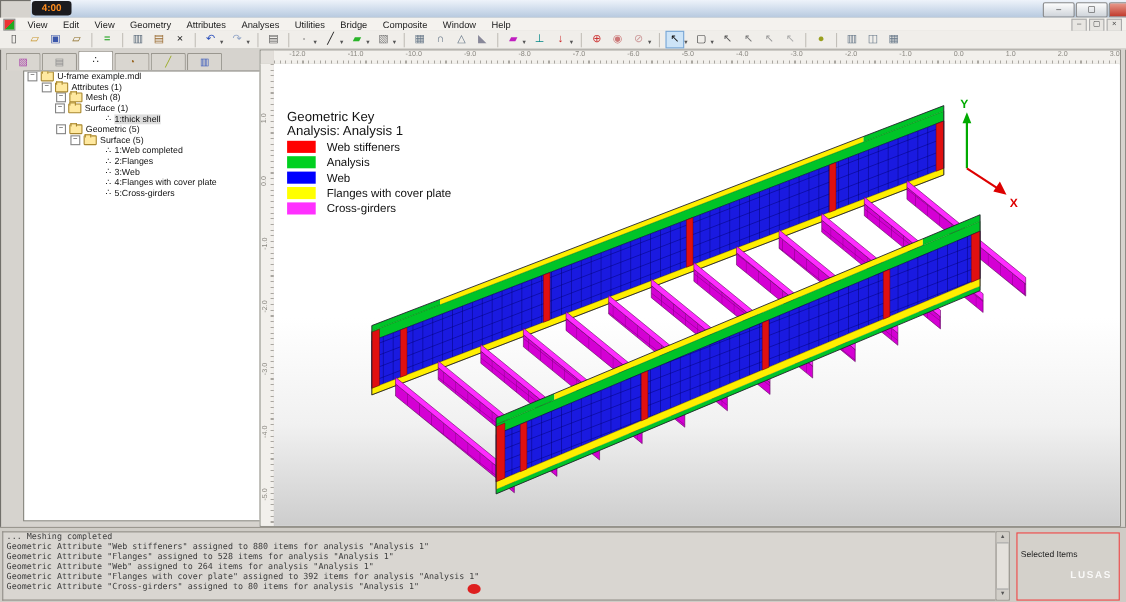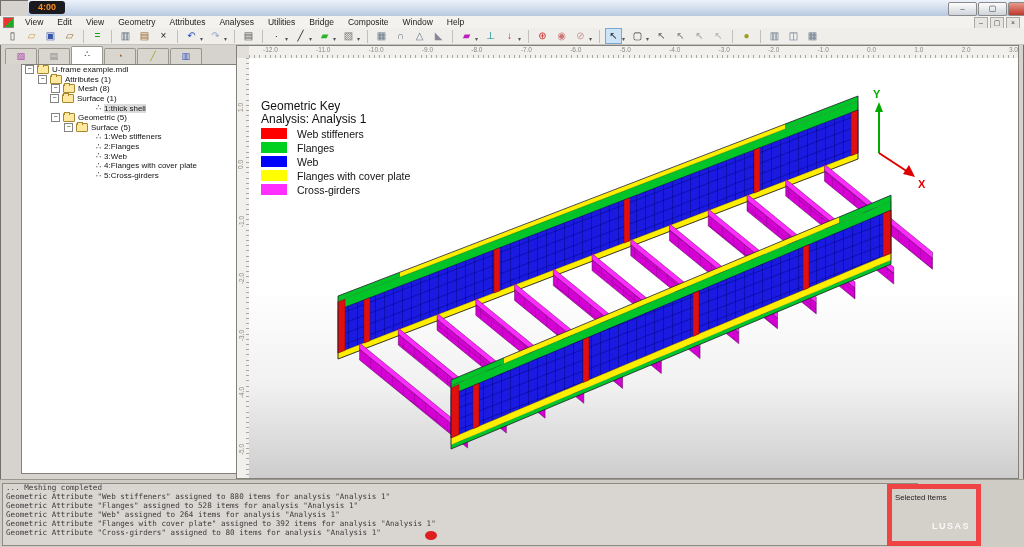--- a/index.html
+++ b/index.html
@@ -93,22 +93,22 @@
     border-top:1px solid #9a978f;}
   #outputbox{position:absolute;left:2px;top:3px;width:903px;height:63px;background:#d9d6d1;
     border:1px solid #8f8c85;border-right:none;box-sizing:border-box;padding:0 3px;overflow:hidden;}
   .oline{font-family:"DejaVu Sans Mono","Liberation Mono",monospace;font-size:7.6px;
     line-height:8.9px;color:#3c3c3c;white-space:pre;}
   #outscroll{position:absolute;left:905px;top:3px;width:13px;height:63px;background:#e4e1dc;
     border:1px solid #8f8c85;box-sizing:border-box;}
   #outscroll::before,#outscroll::after{content:"▴";display:block;font-size:6px;text-align:center;color:#555;
     background:#d2cfc9;border-bottom:1px solid #aaa;height:9px;line-height:9px;}
   #outscroll::after{content:"▾";position:absolute;bottom:0;left:0;right:0;border-top:1px solid #aaa;border-bottom:none;}
-  #selpanel{position:absolute;left:887px;top:4px;width:94px;height:62px;background:#d4d1cb;
-    border:5px solid #ef4444;box-sizing:border-box;padding:4px 3px;}
+  #selpanel{position:absolute;left:924px;top:4px;width:94px;height:62px;background:#d4d1cb;
+    border:1px solid #ef4444;box-sizing:border-box;padding:14px 3px;}
   #selpanel .sptitle{font-size:7.8px;color:#222;}
   #watermark{position:absolute;right:6px;top:32px;font-size:9px;font-weight:bold;letter-spacing:1.5px;
     color:rgba(255,255,255,0.85);}
   #reddot{position:absolute;left:425px;top:51px;width:12px;height:9px;border-radius:50%;background:#de1f1f;}
 </style>
 </head>
 <body>
 
 <div class="win"></div>
 
@@ -246,21 +246,21 @@
 
       <div class="trow" style="padding-left: 42px;">
         <span class="exp">−</span>
         <span class="ticon folder"></span>
         <span class="tlabel">Surface (5)</span>
       </div>
 
       <div class="trow" style="padding-left: 62px;">
         <span class="exp"></span>
         <span class="ticon leaf">∴</span>
-        <span class="tlabel">1:Web stiffeners</span>
+        <span class="tlabel">1:Web completed</span>
       </div>
 
       <div class="trow" style="padding-left: 62px;">
         <span class="exp"></span>
         <span class="ticon leaf">∴</span>
         <span class="tlabel">2:Flanges</span>
       </div>
 
       <div class="trow" style="padding-left: 62px;">
         <span class="exp"></span>
@@ -409,21 +409,21 @@
       <div class="ltitle">Analysis: Analysis 1</div>
       <div data-repeat="view.legend.entries">
 
           <div class="lrow">
             <span class="lswatch" style="background: rgb(255, 0, 0);"></span>
             <span class="llabel">Web stiffeners</span>
           </div>
 
           <div class="lrow">
             <span class="lswatch" style="background: rgb(0, 208, 32);"></span>
-            <span class="llabel">Flanges</span>
+            <span class="llabel">Analysis</span>
           </div>
 
           <div class="lrow">
             <span class="lswatch" style="background: rgb(0, 0, 255);"></span>
             <span class="llabel">Web</span>
           </div>
 
           <div class="lrow">
             <span class="lswatch" style="background: rgb(255, 255, 0);"></span>
             <span class="llabel">Flanges with cover plate</span>

